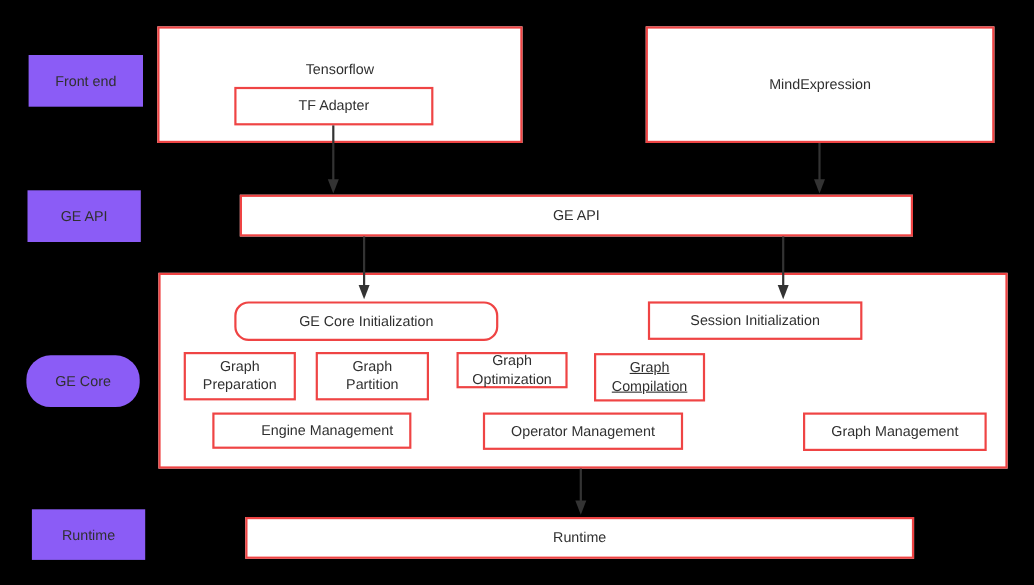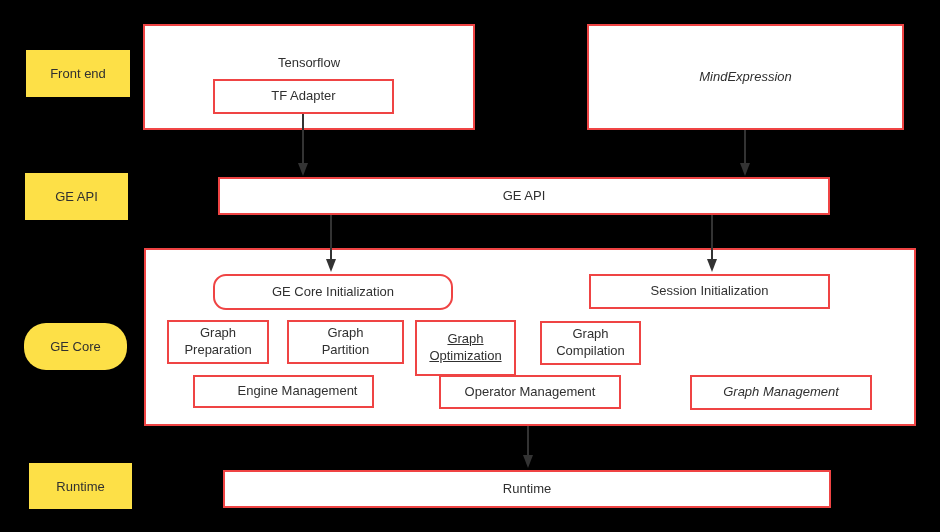--- a/index.html
+++ b/index.html
@@ -18,21 +18,21 @@
     border:2px solid #ef4444;
     box-sizing:border-box;
     display:flex;
     align-items:center;
     justify-content:center;
     text-align:center;
     line-height:1.3;
   }
   .side-label{
     position:absolute;
-    background:#fde047;
+    background:#8b5cf6;
     border:none;
     box-sizing:border-box;
     display:flex;
     align-items:center;
     justify-content:center;
     text-align:left;
   }
   .container-box{
     justify-content:flex-start;
     align-items:flex-start;
@@ -67,57 +67,57 @@
   <div class="side-label" style="left:29px;top:463px;width:103px;height:46px;">
     <span>Runtime</span>
   </div>
 
   <div class="box container-box" style="left:143px;top:24px;width:332px;height:106px;">
     <div class="tf-title">Tensorflow</div>
   </div>
   <div class="box" style="left:213px;top:79px;width:181px;height:35px;text-align:center;">
     <span>TF Adapter</span>
   </div>
-  <div class="box" style="left:587px;top:24px;width:317px;height:106px;font-style:italic;">
+  <div class="box" style="left:587px;top:24px;width:317px;height:106px;">
     <span>MindExpression</span>
   </div>
 
   <div class="box" style="left:218px;top:177px;width:612px;height:38px;">
     <span>GE API</span>
   </div>
 
   <div class="box" style="left:144px;top:248px;width:772px;height:178px;"></div>
 
   <div class="box" style="left:213px;top:274px;width:240px;height:36px;border-radius:13px;">
     <span>GE Core Initialization</span>
   </div>
-  <div class="box" style="left:589px;top:274px;width:241px;height:35px;">
+  <div class="box" style="left:589px;top:274px;width:195px;height:35px;">
     <span>Session Initialization</span>
   </div>
 
   <div class="box" style="left:167px;top:320px;width:102px;height:44px;">
     <span class="wrap-label">Graph Preparation</span>
   </div>
-  <div class="box" style="left:287px;top:320px;width:117px;height:44px;">
+  <div class="box" style="left:287px;top:320px;width:103px;height:44px;">
     <span class="wrap-label">Graph Partition</span>
   </div>
-  <div class="box" style="left:415px;top:320px;width:101px;height:56px;text-decoration:underline;">
+  <div class="box" style="left:415px;top:320px;width:101px;height:33px;">
     <span class="wrap-label">Graph Optimization</span>
   </div>
-  <div class="box" style="left:540px;top:321px;width:101px;height:44px;">
+  <div class="box" style="left:540px;top:321px;width:101px;height:44px;text-decoration:underline;">
     <span class="wrap-label">Graph Compilation</span>
   </div>
 
   <div class="box" style="left:193px;top:375px;width:181px;height:33px;padding-left:28px;">
     <span>Engine Management</span>
   </div>
   <div class="box" style="left:439px;top:375px;width:182px;height:34px;">
     <span>Operator Management</span>
   </div>
-  <div class="box" style="left:690px;top:375px;width:182px;height:35px;font-style:italic;">
+  <div class="box" style="left:730px;top:375px;width:167px;height:35px;">
     <span>Graph Management</span>
   </div>
 
   <div class="box" style="left:223px;top:470px;width:608px;height:38px;">
     <span>Runtime</span>
   </div>
 
   <div class="arrow" style="left:298px;top:114px;height:62px;">
       <div class="stem"></div>
       <div class="head"></div>

